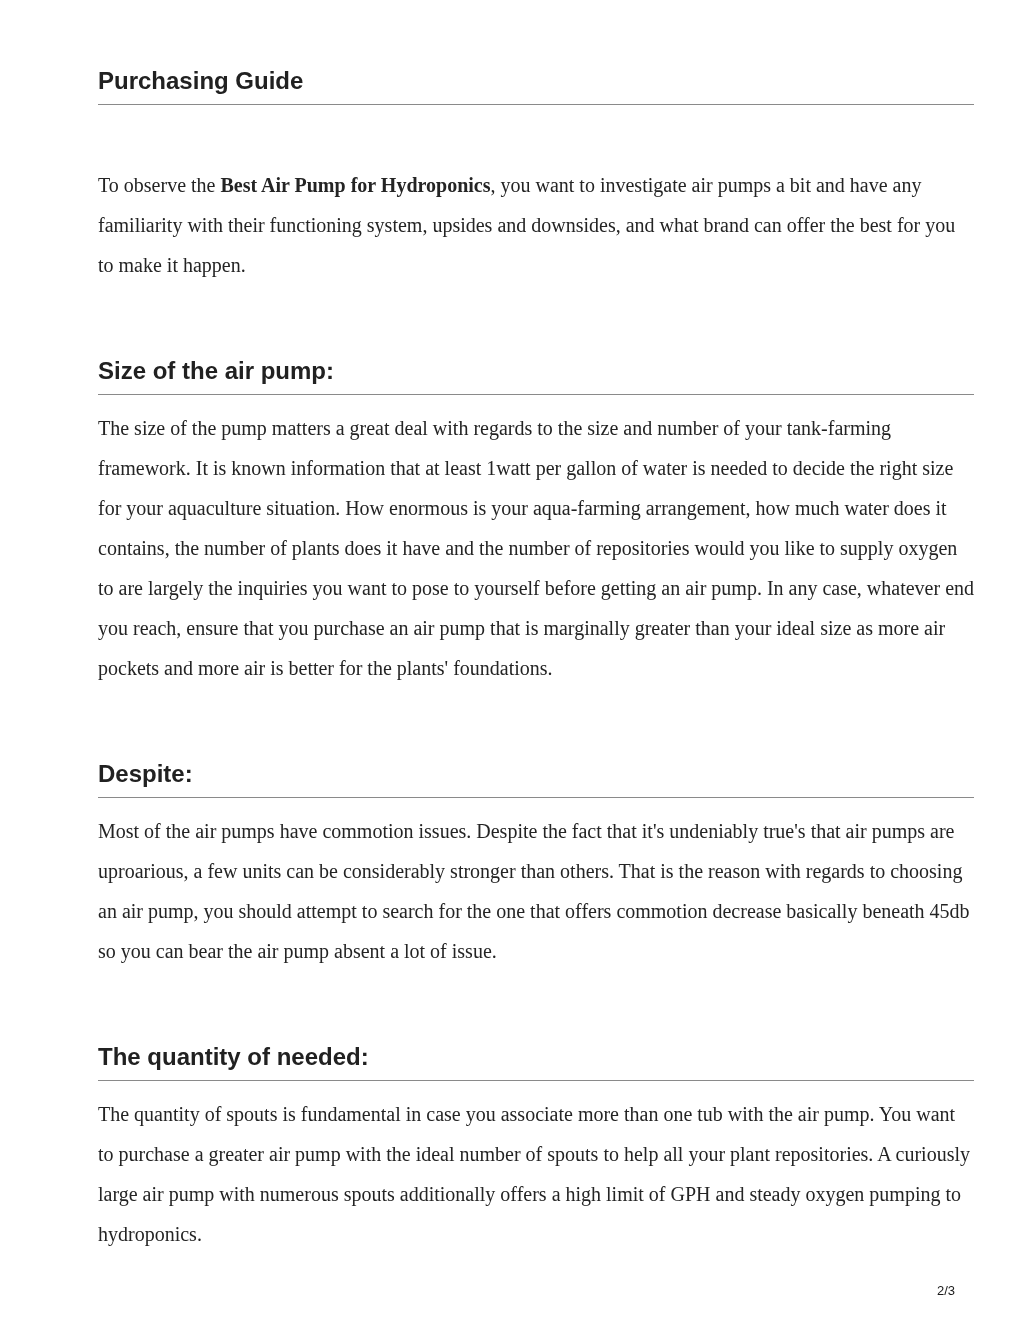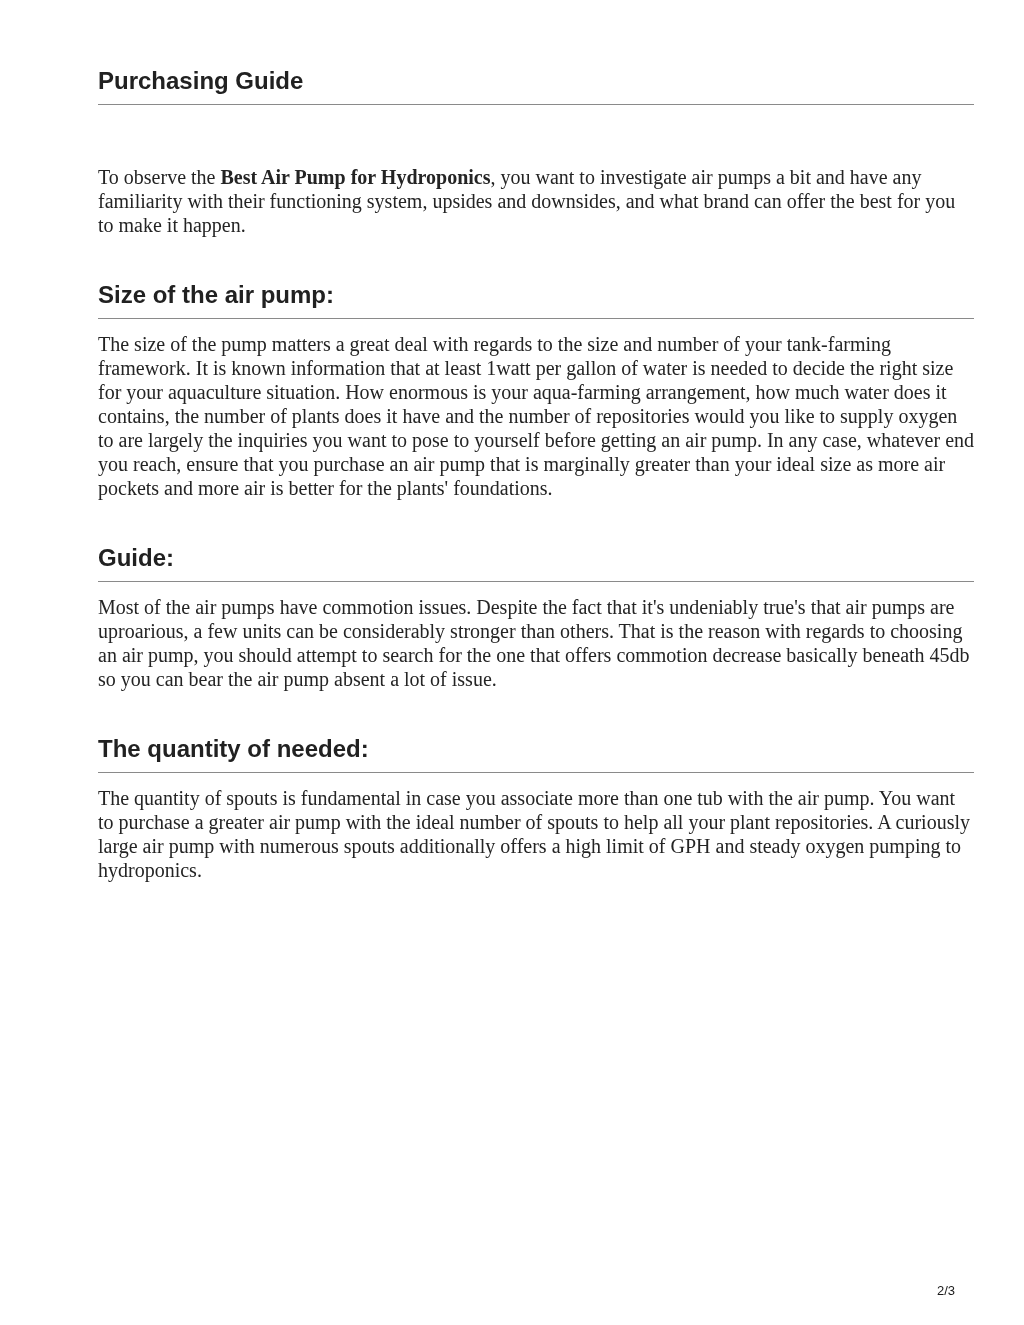--- a/index.html
+++ b/index.html
@@ -29,29 +29,29 @@
     margin: 0;
   }
   hr.rule {
     border: none;
     border-top: 1.5px solid #8a8a8a;
     margin: 9px 0 0 0;
   }
   p.body-text {
     font-family: "Liberation Serif", serif;
     font-size: 20px;
-    line-height: 24px;
+    line-height: 40px;
     color: #242424;
     margin: 13px 0 0 0;
   }
   p.intro {
     margin-top: 60px;
   }
   .section h2 {
-    margin-top: 44px;
+    margin-top: 72px;
   }
   .bold-phrase {
     font-weight: bold;
   }
   .page-number {
     position: absolute;
     right: 69px;
     bottom: 27px;
     font-family: "Liberation Sans", sans-serif;
     font-size: 13px;
@@ -70,21 +70,21 @@
 
   <p class="body-text intro"><span>To observe the </span><span class="bold-phrase">Best Air Pump for Hydroponics</span><span>, you want to investigate air pumps a bit and have any familiarity with their functioning system, upsides and downsides, and what brand can offer the best for you to make it happen.</span></p>
 
   <div class="section">
     <h2>Size of the air pump:</h2>
     <hr class="rule">
     <p class="body-text">The size of the pump matters a great deal with regards to the size and number of your tank-farming framework. It is known information that at least 1watt per gallon of water is needed to decide the right size for your aquaculture situation. How enormous is your aqua-farming arrangement, how much water does it contains, the number of plants does it have and the number of repositories would you like to supply oxygen to are largely the inquiries you want to pose to yourself before getting an air pump. In any case, whatever end you reach, ensure that you purchase an air pump that is marginally greater than your ideal size as more air pockets and more air is better for the plants' foundations.</p>
   </div>
 
   <div class="section">
-    <h2>Guide:</h2>
+    <h2>Despite:</h2>
     <hr class="rule">
     <p class="body-text">Most of the air pumps have commotion issues. Despite the fact that it's undeniably true's that air pumps are uproarious, a few units can be considerably stronger than others. That is the reason with regards to choosing an air pump, you should attempt to search for the one that offers commotion decrease basically beneath 45db so you can bear the air pump absent a lot of issue.</p>
   </div>
 
   <div class="section">
     <h2>The quantity of needed:</h2>
     <hr class="rule">
     <p class="body-text">The quantity of spouts is fundamental in case you associate more than one tub with the air pump. You want to purchase a greater air pump with the ideal number of spouts to help all your plant repositories. A curiously large air pump with numerous spouts additionally offers a high limit of GPH and steady oxygen pumping to hydroponics.</p>
   </div>
 

